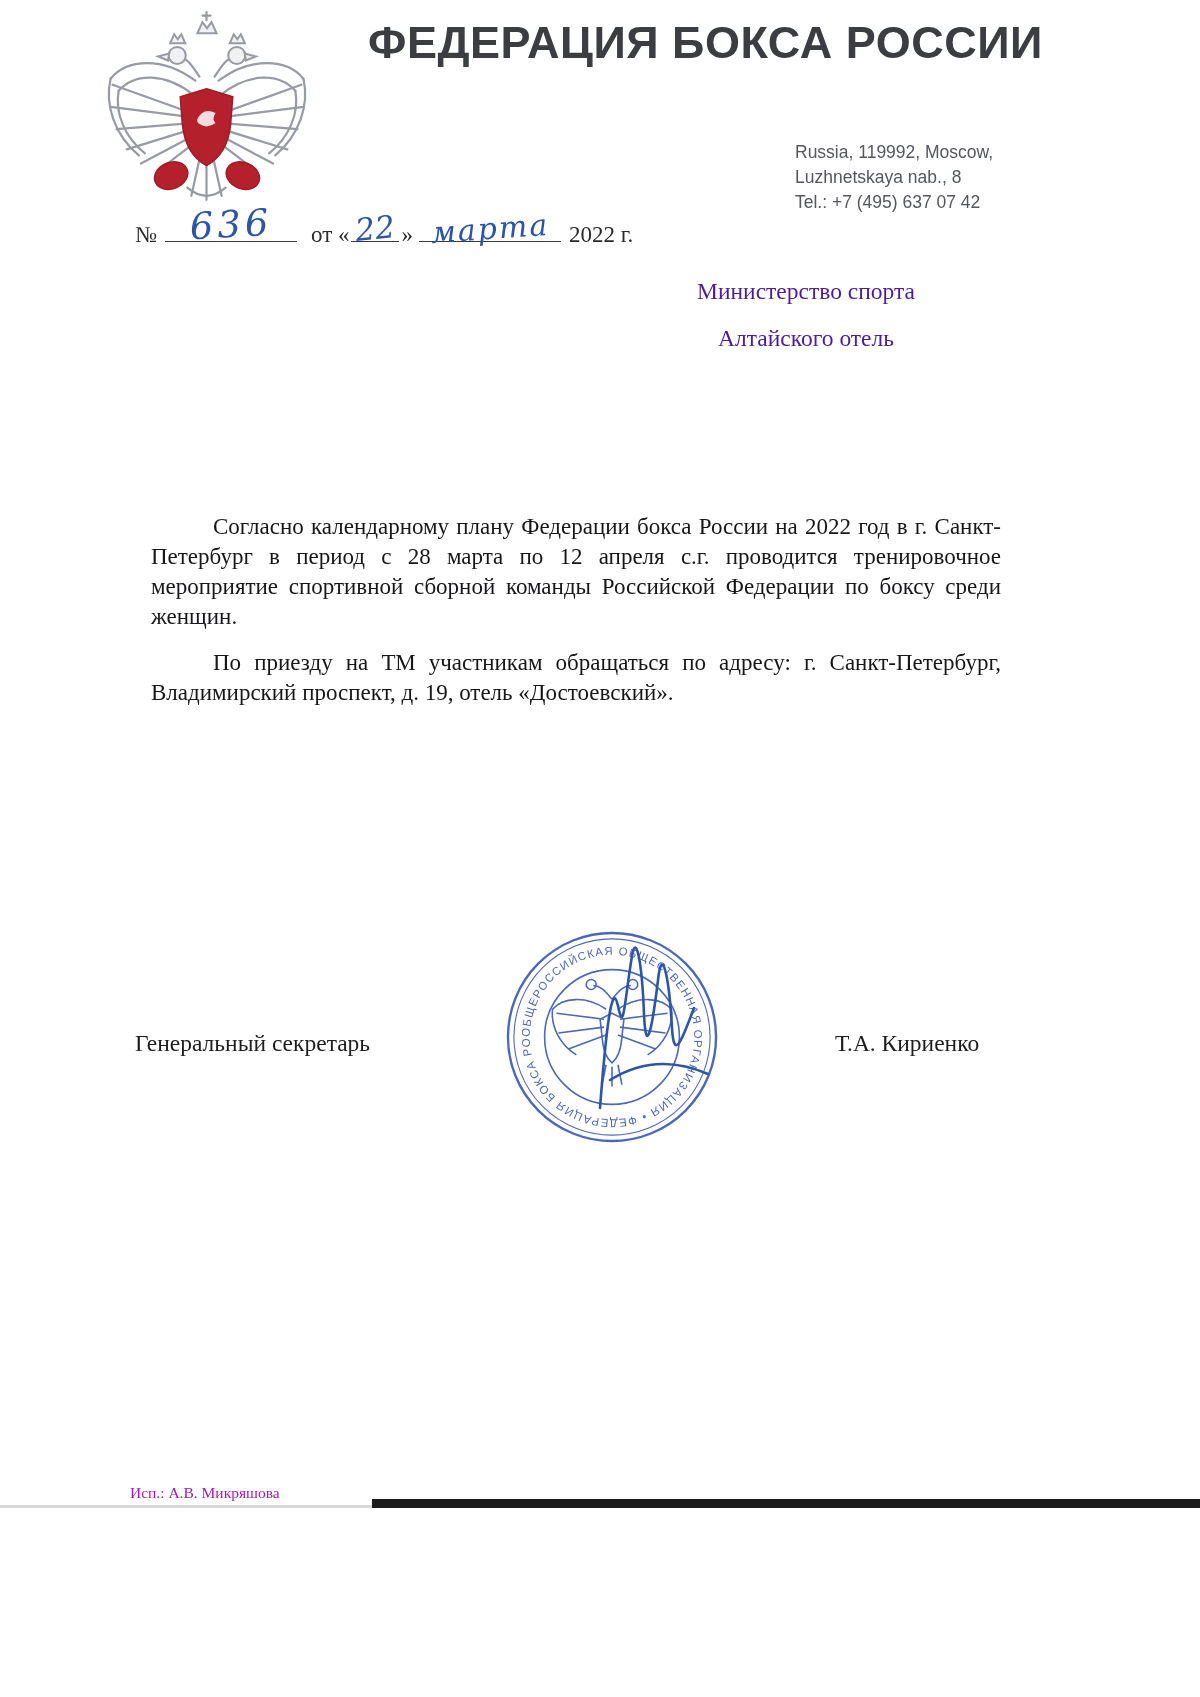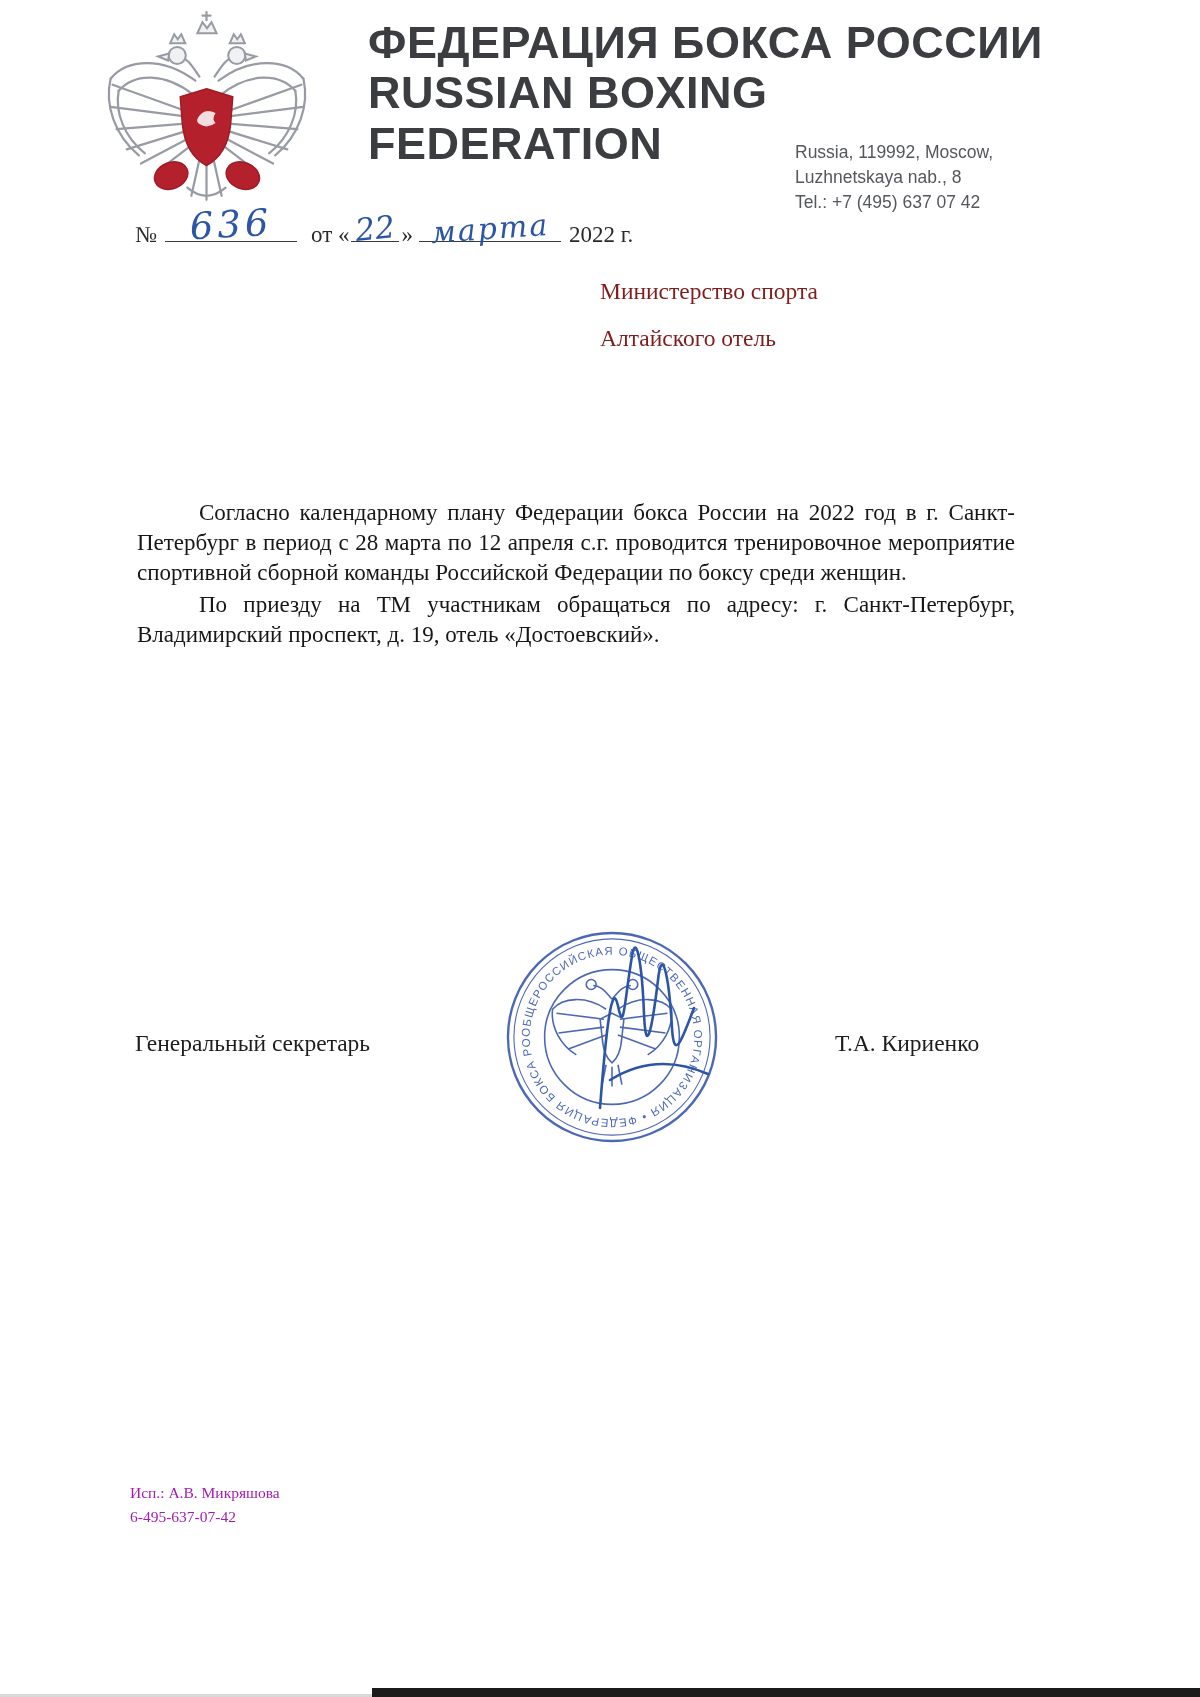--- a/index.html
+++ b/index.html
@@ -1,18 +1,18 @@
 <!DOCTYPE html>
 <html lang="ru"><head>
 <meta charset="utf-8">
 <style>
   * { margin:0; padding:0; box-sizing:border-box; }
   html,body { background:#ffffff; }
   body { font-family:"Liberation Serif", serif; color:#1d1d20; }
-  .page { position:relative; width:1200px; height:1697px; background:#ffffff; overflow:hidden; }
+  .page { position:relative; width:1200px; height:1508px; background:#ffffff; overflow:hidden; }
 
   
   .logo { position:absolute; left:98px; top:6px; width:218px; height:212px; }
   .orgnames { position:absolute; left:368px; top:18px; width:690px;
               font-family:"Liberation Sans", sans-serif; font-weight:bold;
               color:#3c3d41; line-height:1.12; }
   .orgnames .ru { font-size:45px; letter-spacing:0.5px; }
   .orgnames .en { font-size:45px; letter-spacing:0.5px; }
   .addr { position:absolute; top:140px; font-family:"Liberation Sans", sans-serif;
           font-size:17.5px; color:#55575c; line-height:1.42; }
@@ -28,26 +28,26 @@
   .w-month { width:142px; margin:0 8px 0 6px; }
   .gap-from { margin-left:8px; }
   .hand { position:absolute; left:50%; bottom:-5px; white-space:nowrap;
           font-family:"DejaVu Serif", serif; font-style:italic; color:#2d55a5; }
   .hand-num { font-size:37px; transform:translateX(-50%) rotate(-3deg); letter-spacing:4px; }
   .hand-day { font-size:31px; transform:translateX(-50%) rotate(-6deg); }
   .hand-month { font-size:30px; transform:translateX(-50%) rotate(-4deg); letter-spacing:2px; }
 
   
   .recipient { position:absolute; left:600px; top:268px; width:412px;
-               text-align:left; font-size:23.5px; line-height:47px; color:#7f1d1d; }
+               text-align:center; font-size:23.5px; line-height:47px; color:#4c1d95; }
 
   
   .letter-body { position:absolute; left:135px; top:496px; width:882px;
                  font-size:23px; line-height:30px; text-align:justify; color:#17171a; }
-  .letter-body p { text-indent:62px; margin:2px; }
+  .letter-body p { text-indent:62px; margin:16px; }
 
   
   .sig-title { position:absolute; left:135px; top:1030px; font-size:23.5px;text-align:center; }
   .sig-name  { position:absolute; left:835px; top:1030px; font-size:23.5px; }
   .stamp { position:absolute; left:503px; top:928px; width:218px; height:218px; opacity:0.93; }
   .signature { position:absolute; left:572px; top:908px; width:175px; height:215px; }
 
   
   .executor { position:absolute; left:130px; top:1481px; font-size:15.5px;
               line-height:1.55; color:#a21caf; }
@@ -108,21 +108,20 @@
     <path d="M107 82 L 133 90 L 131 116 C 129 138 120 151 107 158 C 94 151 85 138 83 116 L 81 90 Z" fill="#b5202d" stroke="#9e1c27" stroke-width="1.5"></path>
     <path d="M98 112 q 6 -12 18 -6 q -4 6 0 10 q -8 6 -16 1 q -3 -2 -2 -5 z" fill="#ffffff" opacity="0.85"></path>
     <g fill="#b5202d" stroke="#9e1c27" stroke-width="1.5">
       <ellipse cx="72" cy="168" rx="17" ry="13" transform="rotate(-22 72 168)"></ellipse>
       <ellipse cx="143" cy="168" rx="17" ry="13" transform="rotate(22 143 168)"></ellipse>
     </g>
   </svg>
 
   <div class="orgnames">
     <div class="ru">ФЕДЕРАЦИЯ БОКСА РОССИИ</div>
-    <div class="en">RUSSIAN BOXING FEDERATION</div>
   </div>
 
   <div class="addr addr-en">
     <div>Russia, 119992, Moscow,</div>
     <div>Luzhnetskaya nab., 8</div>
     <div>Tel.: +7 (495) 637 07 42</div>
   </div>
 
   <div class="refline">
     <span>№</span><span class="blank w-num"><span class="hand hand-num">636</span></span><span class="gap-from">от</span>

